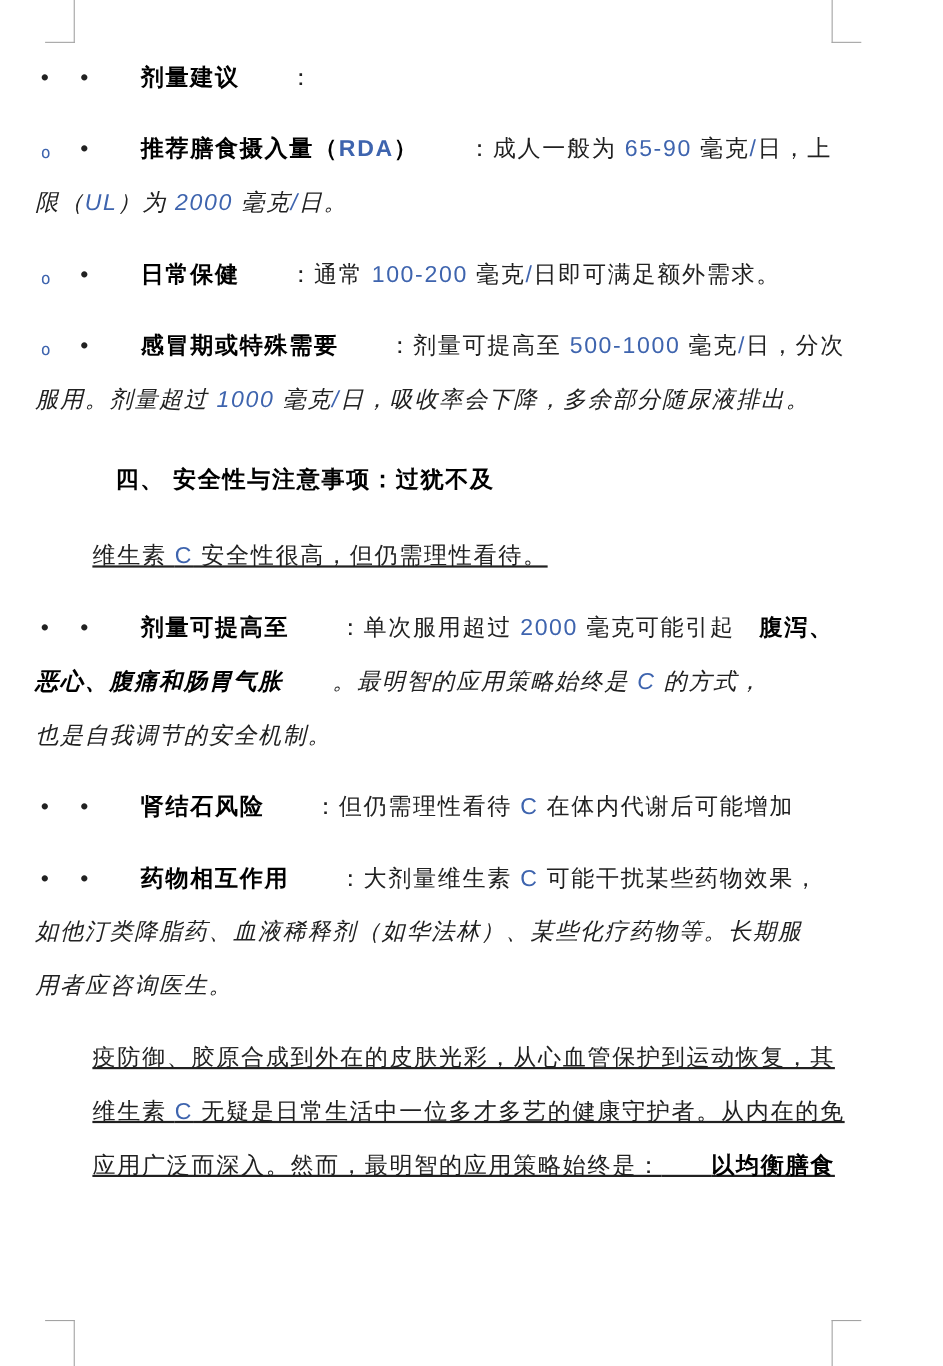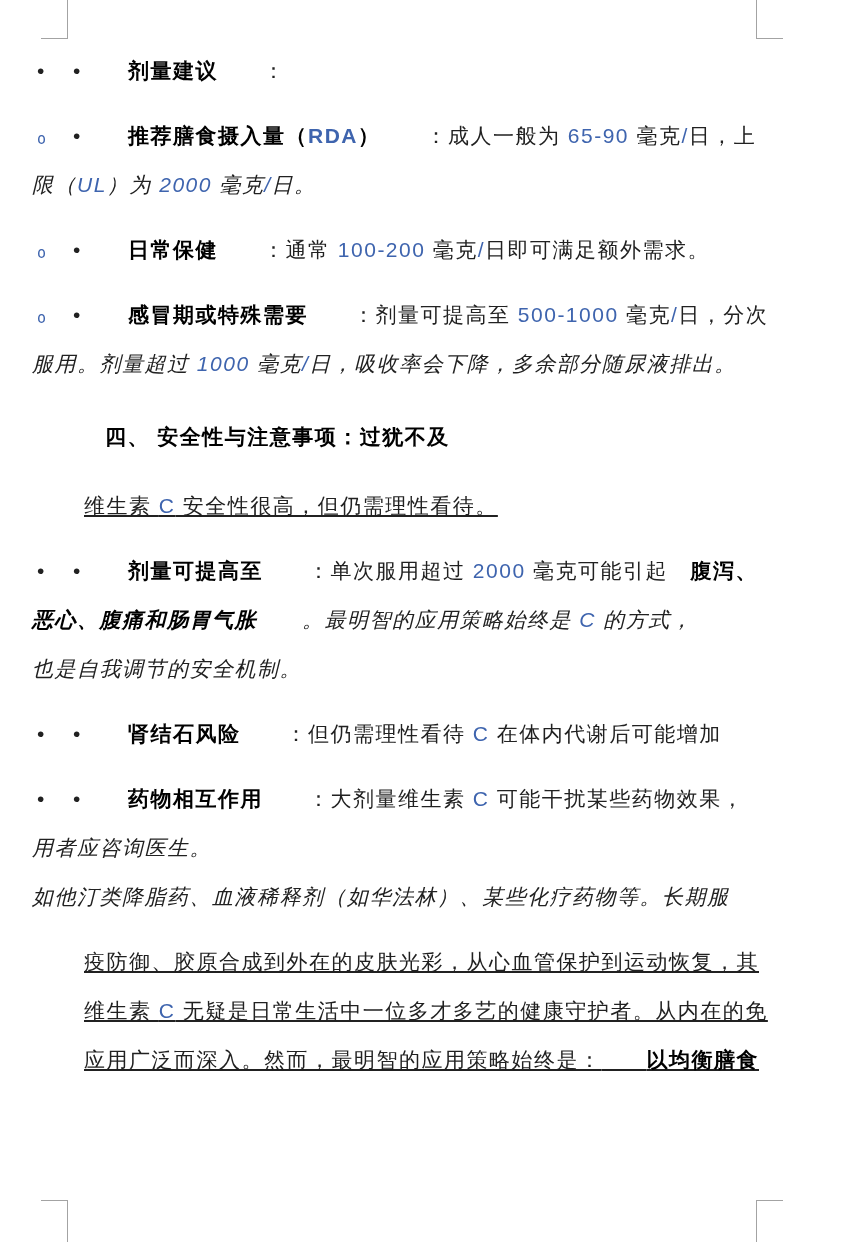--- a/index.html
+++ b/index.html
@@ -76,22 +76,22 @@
       <div class="para bullet">
         <div class="line line-first"><span class="mk m1">•</span><span class="mk m2">•</span><span class="run b">剂量可提高至</span><span class="run">　　：</span><span class="run">单次服用超过 </span><span class="run lat">2000</span><span class="run"> 毫克可能引起</span><span class="run">　</span><span class="run b">腹泻、</span></div>
         <div class="line cont"><span class="run b">恶心、腹痛和肠胃气胀</span><span class="run">　　</span><span class="run">。最明智的应用策略始终是 </span><span class="run lat">C</span><span class="run"> 的方式，</span></div>
         <div class="line cont"><span class="run">也是自我调节的安全机制。</span></div>
       </div>
       <div class="para bullet">
         <div class="line line-first"><span class="mk m1">•</span><span class="mk m2">•</span><span class="run b">肾结石风险</span><span class="run">　　：</span><span class="run">但仍需理性看待 </span><span class="run lat">C</span><span class="run"> 在体内代谢后可能增加</span></div>
       </div>
       <div class="para bullet">
         <div class="line line-first"><span class="mk m1">•</span><span class="mk m2">•</span><span class="run b">药物相互作用</span><span class="run">　　：</span><span class="run">大剂量维生素 </span><span class="run lat">C</span><span class="run"> 可能干扰某些药物效果，</span></div>
+        <div class="line cont"><span class="run">如他汀类降脂药、血液稀释剂（如华法林）、某些化疗药物等。长期服</span></div>
         <div class="line cont"><span class="run">用者应咨询医生。</span></div>
-        <div class="line cont"><span class="run">如他汀类降脂药、血液稀释剂（如华法林）、某些化疗药物等。长期服</span></div>
       </div>
       <div class="para body">
         <div class="line cont"><span class="run">疫防御、胶原合成到外在的皮肤光彩，从心血管保护到运动恢复，其</span></div>
         <div class="line line-first"><span class="run">维生素 </span><span class="run lat">C</span><span class="run"> 无疑是日常生活中一位多才多艺的健康守护者。从内在的免</span></div>
         <div class="line cont"><span class="run">应用广泛而深入。然而，最明智的应用策略始终是：</span><span class="run">　　</span><span class="run b">以均衡膳食</span></div>
       </div>
     </div>
 </div>
 
 </body></html>

